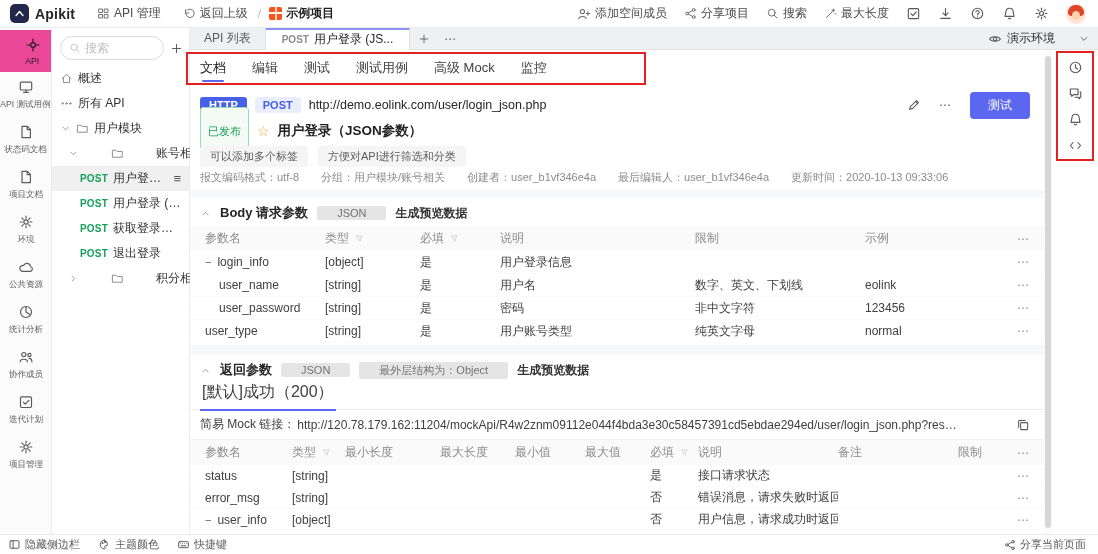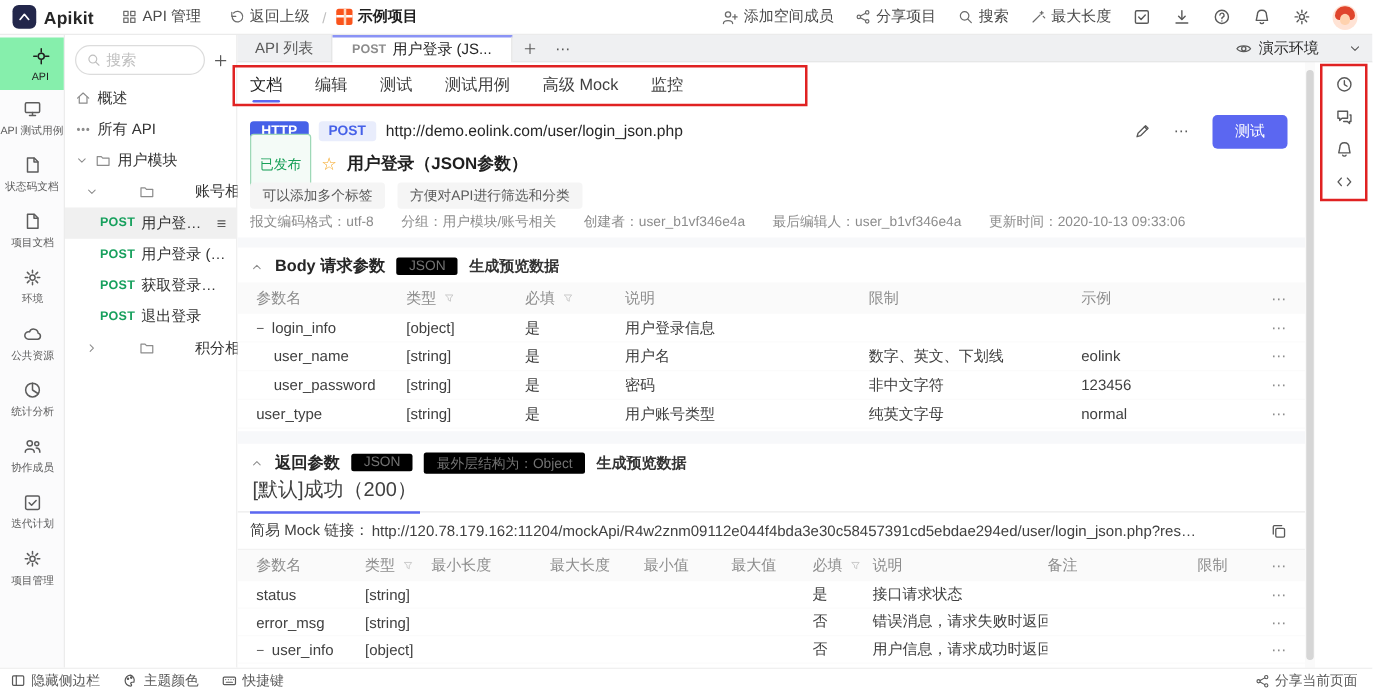--- a/index.html
+++ b/index.html
@@ -23,21 +23,21 @@
   .avatar .hair { position:absolute; left:2px; top:1px; width:16px; height:11px; border-radius:8px 8px 4px 4px; background:#e0452c; }
   .avatar .face { position:absolute; left:6px; top:7px; width:8px; height:9px; border-radius:50% 50% 45% 45%; background:#ffd2ae; }
 
   
   .frame { display:flex; height:506px; }
 
   
   .rail { width:52px; background:#fbfbfc; border-right:1px solid #ececec; display:flex; flex-direction:column; padding-top:2px; }
   .rail-item { display:flex; flex-direction:column; align-items:center; gap:3px; padding:7px 0 6px; color:#5c5c5c; cursor:pointer; }
   .rail-item .lbl { font-size:9px; white-space:nowrap; transform:scale(.95); }
-  .rail-item.active { background:#86efac; color:#1f1f1f;padding-left:14px; }
+  .rail-item.active { background:#ec4899; color:#1f1f1f;padding-left:14px; }
   .rail-item .i { color:#5c5c5c; }
   .rail-item.active .i { color:#1f1f1f; }
 
   
   .tree { width:138px; background:#fff; border-right:1px solid #ececec; display:flex; flex-direction:column; font-size:12px; }
   .tree-top { display:flex; align-items:center; gap:6px; padding:8px 8px 6px 8px; }
   .searchbox { flex:1; display:flex; align-items:center; gap:4px; height:24px; border:1px solid #dcdcdc; border-radius:13px; padding:0 8px; color:#bfbfbf; }
   .searchbox input { border:none; outline:none; width:70px; font-size:12px; font-family:inherit; color:#262626; background:transparent; }
   .searchbox input::placeholder { color:#bfbfbf; }
   .tree-plus { color:#595959; cursor:pointer; display:flex; }
@@ -88,21 +88,21 @@
   .tag { background:#f5f5f5; color:#595959; font-size:11px; padding:3px 10px; border-radius:3px; cursor:pointer; }
   .meta { display:flex; align-items:center; gap:22px; height:18px; padding:0 10px; font-size:11px; color:#8c8c8c; white-space:nowrap; }
   .meta b { font-weight:normal; color:#8c8c8c; }
   .meta span.v { color:#8c8c8c; }
   .sep { height:8px; background:#f7f8fa; margin-top:4px; }
   .sep2 { height:10px; background:#f7f8fa; margin-top:2px; }
 
   
   .sec-head { display:flex; align-items:center; gap:9px; height:26px; padding:0 10px; margin-top:2px; }
   .sec-title { font-size:13px; font-weight:bold; color:#262626; }
-  .chip { background:#000000; color:#737373; font-size:11px; padding:1px 10px; border-radius:2px; }
+  .chip { background:#e5e5e5; color:#737373; font-size:11px; padding:1px 20px; border-radius:2px; }
   .sec-action { font-size:12px; font-weight:bold; color:#333; cursor:pointer; }
   .caret { color:#8c8c8c; display:flex; cursor:pointer; }
 
   
   .thead { display:flex; align-items:center; height:25px; background:#fafafa; color:#8c8c8c; font-size:12px; }
   .trow { display:flex; align-items:center; height:22px; color:#404040; font-size:12px; border-bottom:1px solid #fbfbfb; }
   .t1 .c-name{width:135px;padding-left:15px;} .t1 .c-type{width:95px;} .t1 .c-req{width:80px;}
   .t1 .c-desc{width:195px;} .t1 .c-limit{width:170px;} .t1 .c-ex{width:145px;}
   .t2 .c-name{width:102px;padding-left:15px;} .t2 .c-type{width:53px;} .t2 .c-minl{width:95px;} .t2 .c-maxl{width:75px;}
   .t2 .c-minv{width:70px;} .t2 .c-maxv{width:65px;} .t2 .c-req{width:48px;} .t2 .c-desc{width:140px;} .t2 .c-note{width:120px;} .t2 .c-limit{width:57px;}

